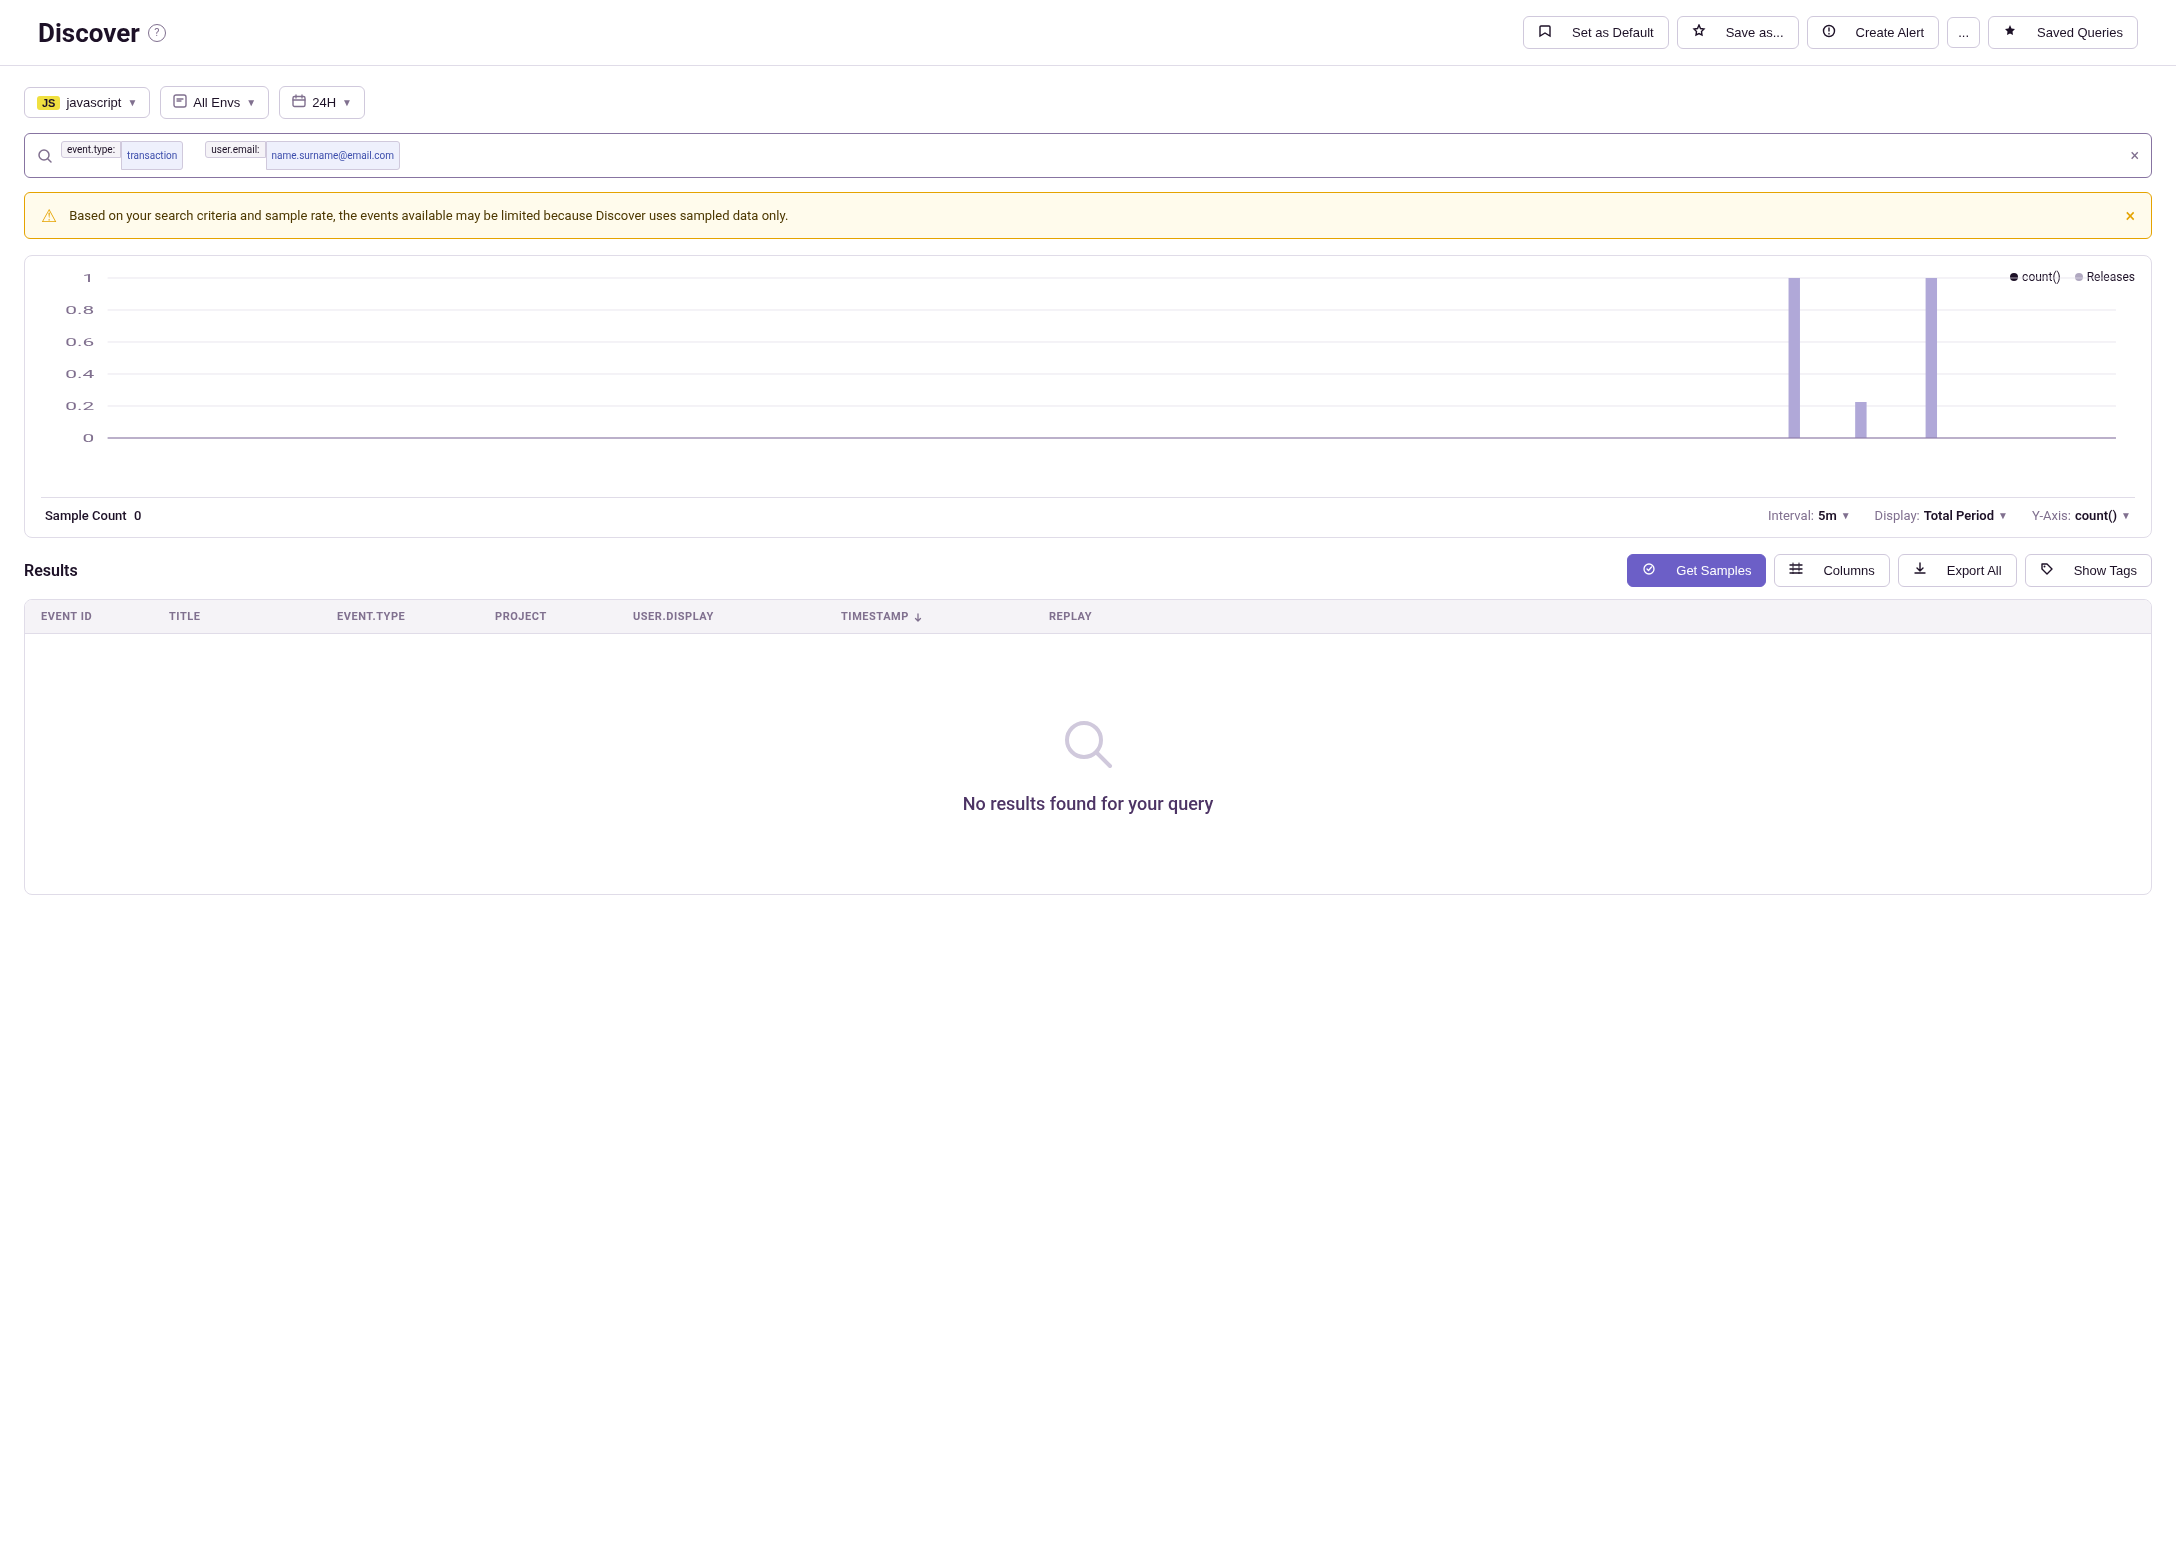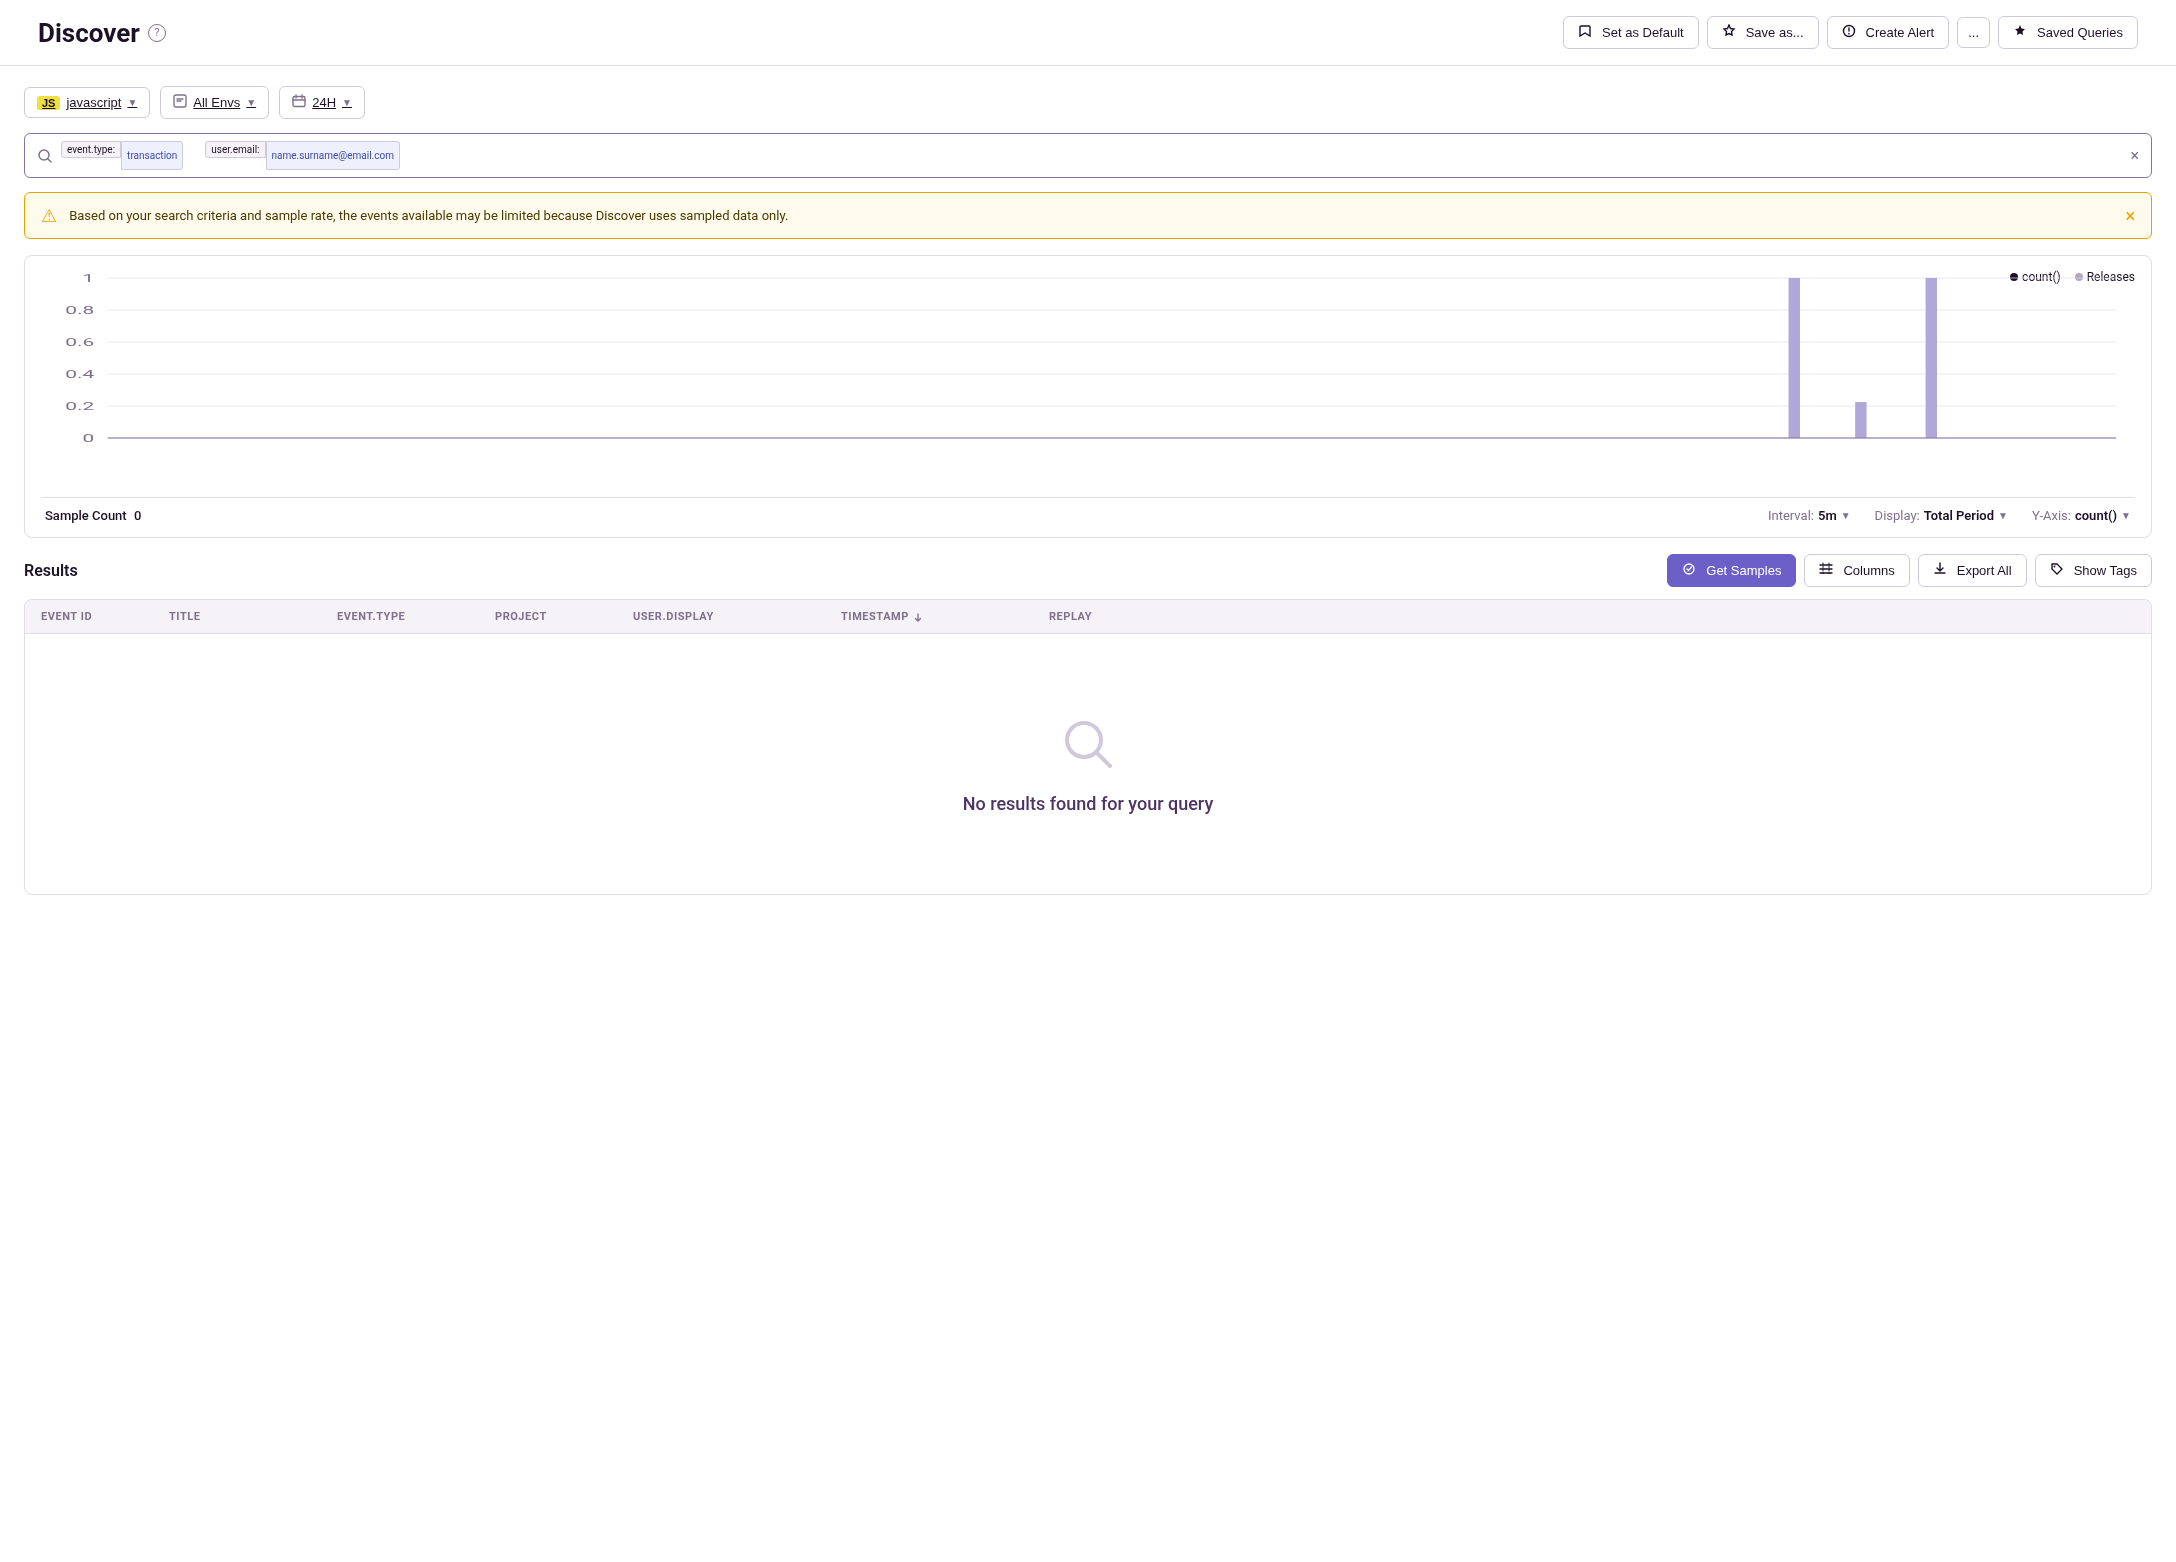--- a/index.html
+++ b/index.html
@@ -39,21 +39,21 @@
       cursor: pointer;
     }
     .header-actions {
       display: flex;
       align-items: center;
       gap: 8px;
     }
     .btn {
       display: flex;
       align-items: center;
-      gap: 10px;
+      gap: 20px;
       padding: 7px 14px;
       border-radius: 6px;
       border: 1.5px solid #d0c9dc;
       background: #fff;
       cursor: pointer;
       font-size: 13px;
       font-weight: 500;
       color: #1d1127;
       white-space: nowrap;
     }
@@ -77,21 +77,20 @@
       align-items: center;
       gap: 6px;
       padding: 7px 12px;
       border-radius: 6px;
       border: 1.5px solid #d0c9dc;
       background: #fff;
       cursor: pointer;
       font-size: 13px;
       font-weight: 500;
       color: #1d1127;
-      text-decoration: underline;
     }
     .js-badge {
       background: #f0e040;
       color: #1d1127;
       font-weight: 700;
       font-size: 11px;
       padding: 1px 5px;
       border-radius: 3px;
     }
     .search-bar {

